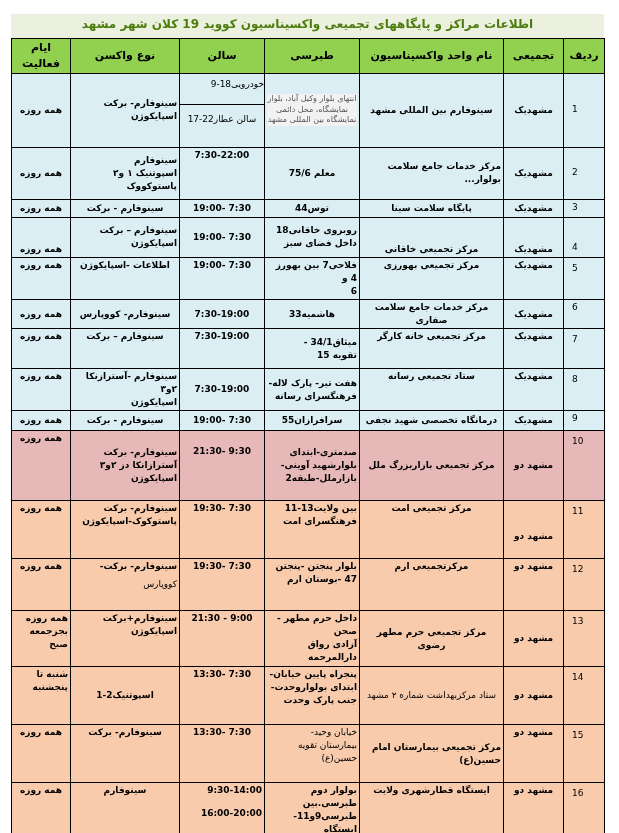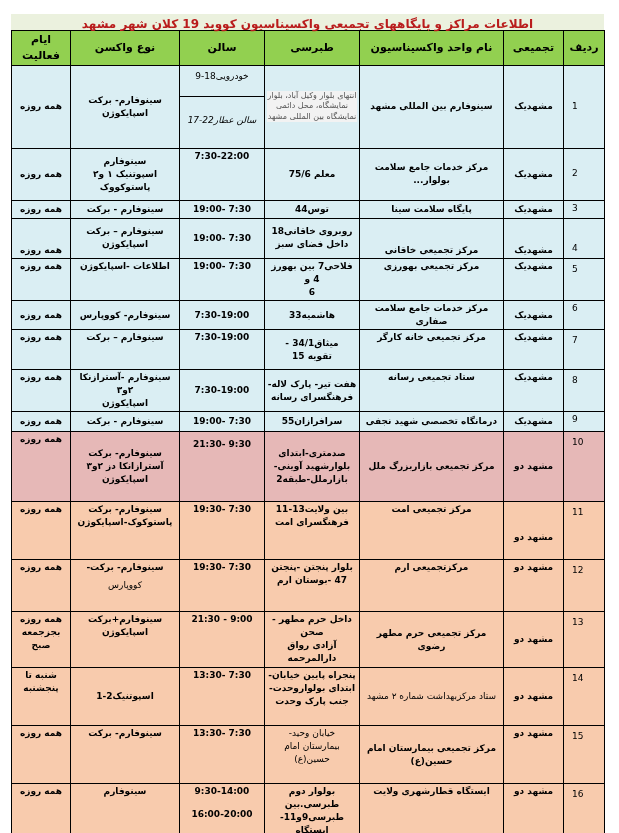--- a/index.html
+++ b/index.html
@@ -1,34 +1,34 @@
 <!DOCTYPE html>
 <html><head>
 <meta charset="utf-8">
 <style>
   html, body { margin:0; padding:0; background:#ffffff; }
   body { width:619px; height:833px; position:relative; overflow:hidden;
          font-family:"DejaVu Sans", sans-serif; }
   .sheet { position:absolute; left:11px; top:14px; width:593px; }
-  .title { height:16px; background:#ebf1de; text-align:center; direction:rtl;
-           font-weight:bold; font-size:12px; line-height:20px; color:#b91c1c;
+  .title { height:24px; background:#ebf1de; text-align:center; direction:rtl;
+           font-weight:bold; font-size:12px; line-height:20px; color:#4d7c0f;
            border-left:1px solid #ebf1de; border-right:1px solid #ebf1de; }
   table { border-collapse:collapse; width:593px; table-layout:fixed; direction:rtl; }
   th, td { border:1px solid #000; font-size:9px; color:#000; padding:1px 2px;
            text-align:center; vertical-align:middle; line-height:1.45; overflow:hidden; }
   th { background:#92d050; font-weight:bold; font-size:11px; height:20px; }
   td.b { font-weight:bold; }
   tr.blue td { background:#daeef3; }
   tr.pink td { background:#e6b8b7; }
   tr.peach td { background:#f8cbad; }
   td.top { vertical-align:top; }
   td.num { text-align:left; padding-left:8px; vertical-align:top; padding-top:4px; }
   .small { font-size:8px; color:#555; background:#f2f2f2; display:inline-block; line-height:1.3; }
-  .split { display:block; border-top:1px solid #000; margin:0 -2px; padding-top:17px;font-style:italic; }
-  .line { display:block; }
+  .split { display:block; border-top:1px solid #000; margin:0 -2px; padding-top:8px; }
+  .line { display:block;text-align:right; }
 </style>
 </head>
 <body>
 
 <div class="sheet">
   <div class="title">اطلاعات مراکز و پایگاههای تجمیعی واکسیناسیون کووید 19 کلان شهر مشهد</div>
   <table>
     <colgroup>
       <col style="width:41px">
         <col style="width:60px">
@@ -174,21 +174,21 @@
 
       <tr class="pink" style="height:70px">
         <td class="num">10</td>
         <td class="b">مشهد دو</td>
         <td class="b">مرکز تجمیعی بازاربزرگ ملل</td>
         <td class="b">
           <span class="line">صدمتری-ابتدای</span>
           <span class="line">بلوارشهید آوینی-</span>
           <span class="line">بازارملل-طبقه2</span>
         </td>
-        <td class="b" style="vertical-align:top;padding-top:6px">9:30 -21:30</td>
+        <td class="b" style="vertical-align:top;padding-top:14px">9:30 -21:30</td>
         <td class="b">
           <span class="line">سینوفارم- برکت</span>
           <span class="line">آسترازانکا دز ۲و۳</span>
           <span class="line">اسپایکوژن</span>
         </td>
         <td class="b top">همه روزه</td>
       </tr>
 
       <tr class="peach" style="height:58px">
         <td class="num">11</td>
@@ -262,21 +262,21 @@
 
       <tr class="peach" style="height:58px">
         <td class="num">15</td>
         <td class="b top">مشهد دو</td>
         <td class="b">
           <span class="line">مرکز  تجمیعی بیمارستان امام</span>
           <span class="line">حسین(ع)</span>
         </td>
         <td class="top">
           <span class="line">خیابان وحید-</span>
-          <span class="line">بیمارستان امام</span>
+          <span class="line">بیمارستان تقویه</span>
           <span class="line">حسین(ع)</span>
         </td>
         <td class="b top">7:30 -13:30</td>
         <td class="b top">سینوفارم- برکت</td>
         <td class="b top">همه روزه</td>
       </tr>
 
       <tr class="peach" style="height:57px">
         <td class="num">16</td>
         <td class="b top">مشهد دو</td>

